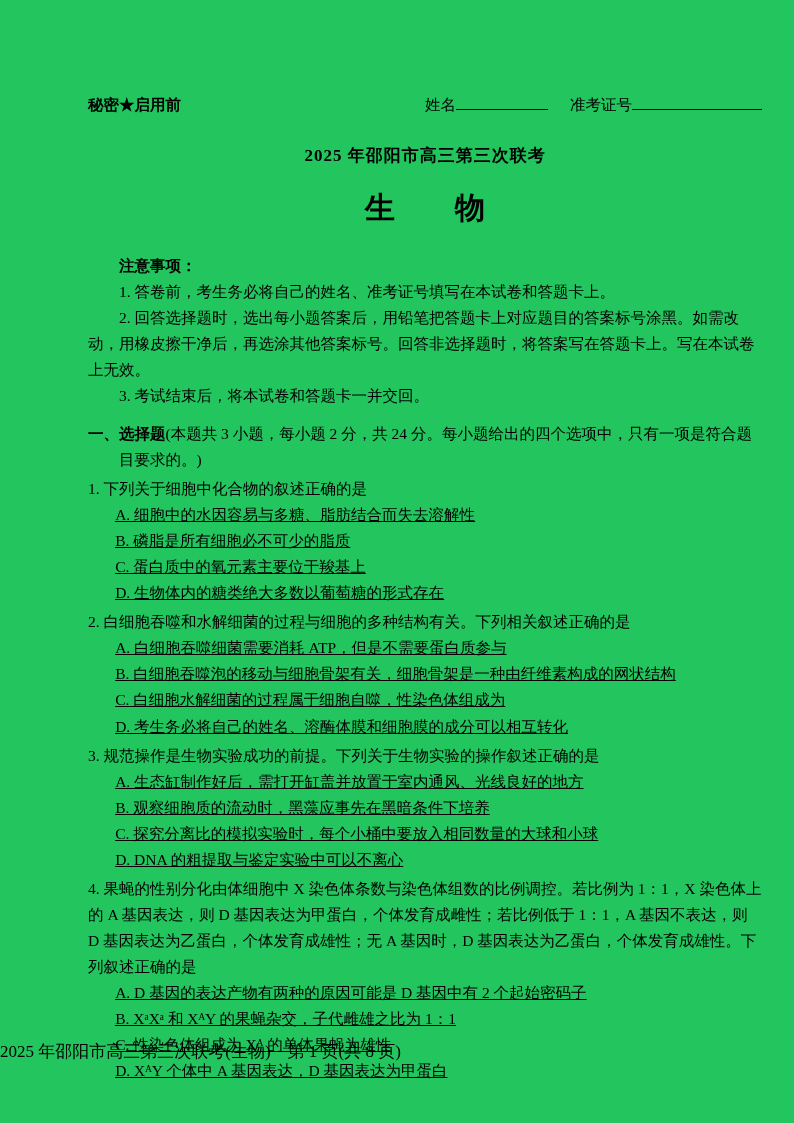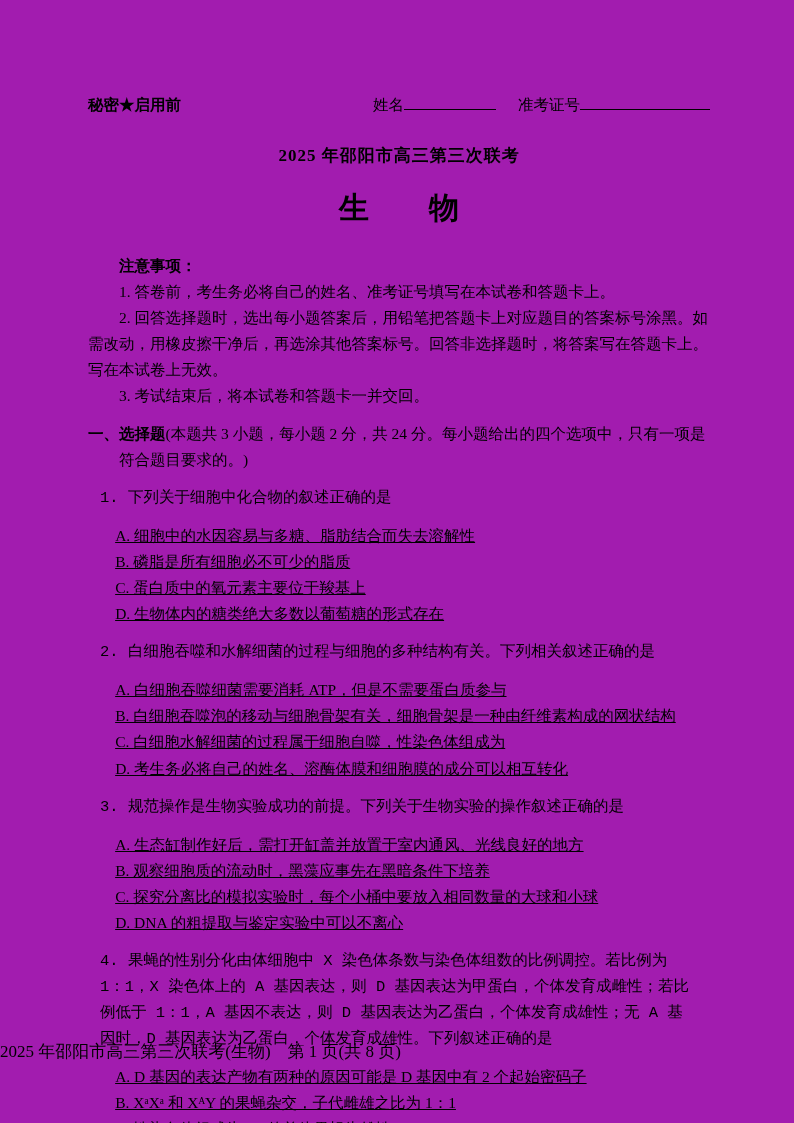--- a/index.html
+++ b/index.html
@@ -1,27 +1,27 @@
 <!DOCTYPE html>
 <html><head>
 <meta charset="utf-8">
 <style>
   html, body { margin: 0; padding: 0; background: #ffffff; }
   .page {
     position: relative;
     width: 794px;
     height: 1123px;
     margin: 0 auto;
-    background: #a21caf;
+    background: #22c55e;
     color: #000;
     font-family: "Liberation Serif", "DejaVu Serif", serif;
     font-size: 15.5px;
     line-height: 1.68;
     box-sizing: border-box;
-    padding: 92px 84px 0 88px;
+    padding: 92px 32px 0 88px;
     overflow: hidden;
   }
   .header-row {
     display: flex;
     justify-content: space-between;
     align-items: flex-end;
   }
   .secrecy { font-weight: bold; }
   .fill-ins { white-space: nowrap; }
   .blank {
@@ -53,21 +53,21 @@
   .notice p { margin: 0; text-indent: 2em; }
 
   .section-line {
     margin: 12px 0 2px 0;
     padding-left: 2em;
     text-indent: -2em;
   }
   .section-line b { font-weight: bold; }
 
   .question { margin-top: 3px; }
-  .stem { margin: 12px; font-family: Liberation Mono, monospace; }
+  .stem { margin: 0; }
   .option { margin: 0 0 0 1.75em; text-decoration: underline; }
 
   .footer {
     position: absolute;
     left: 0;
     right: 0;
     top: 1038px;
     text-align: left;
     font-size: 17px;
   }

